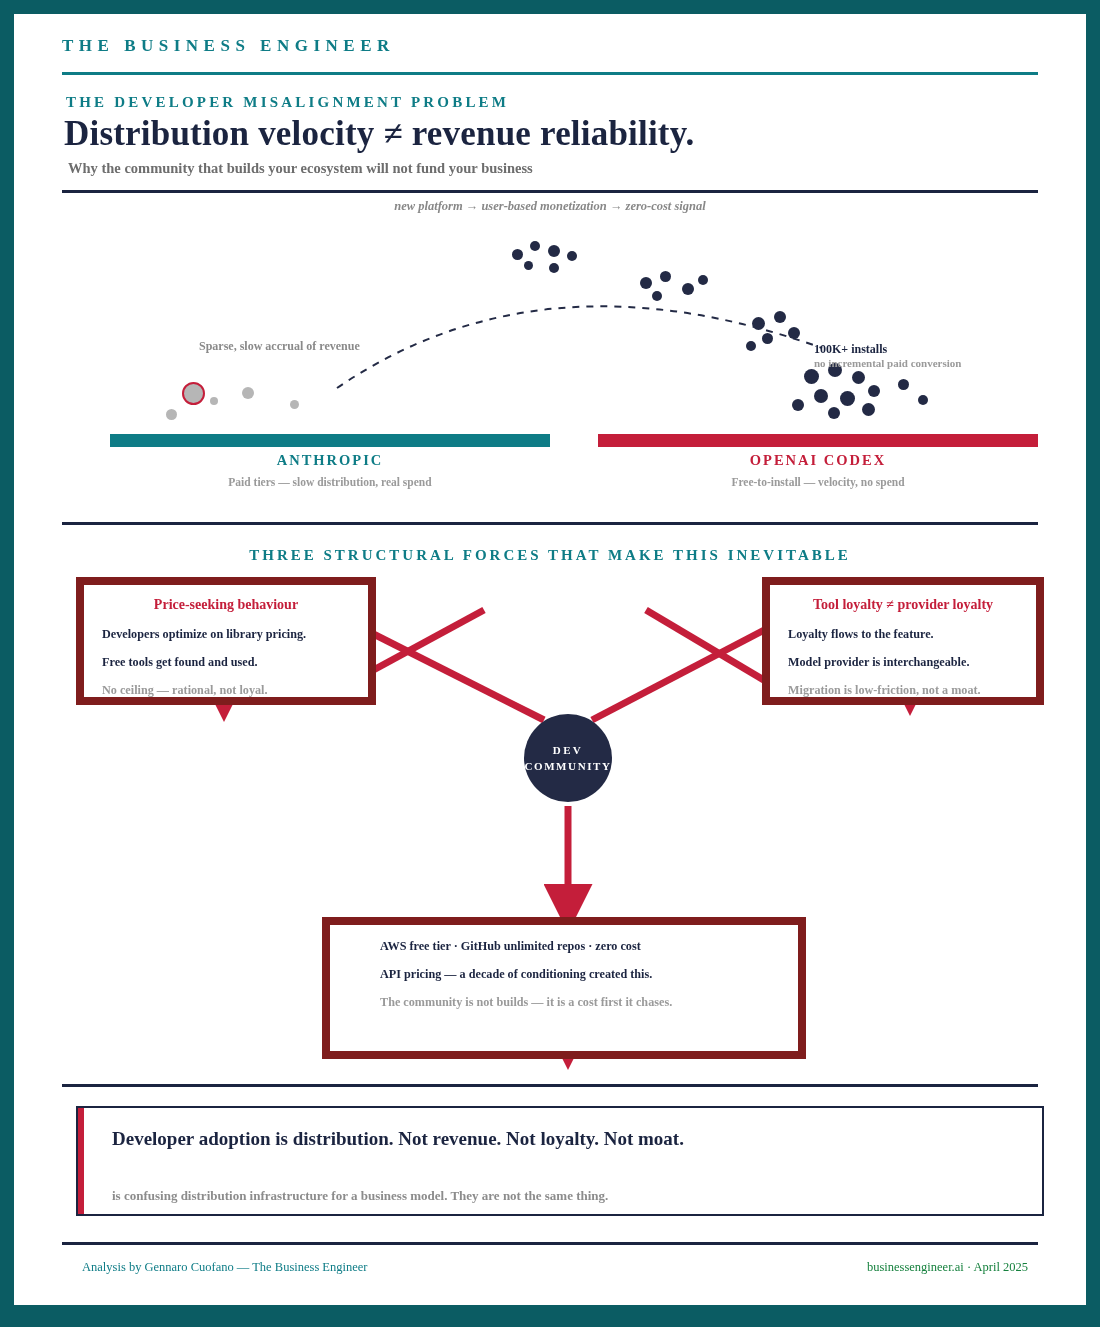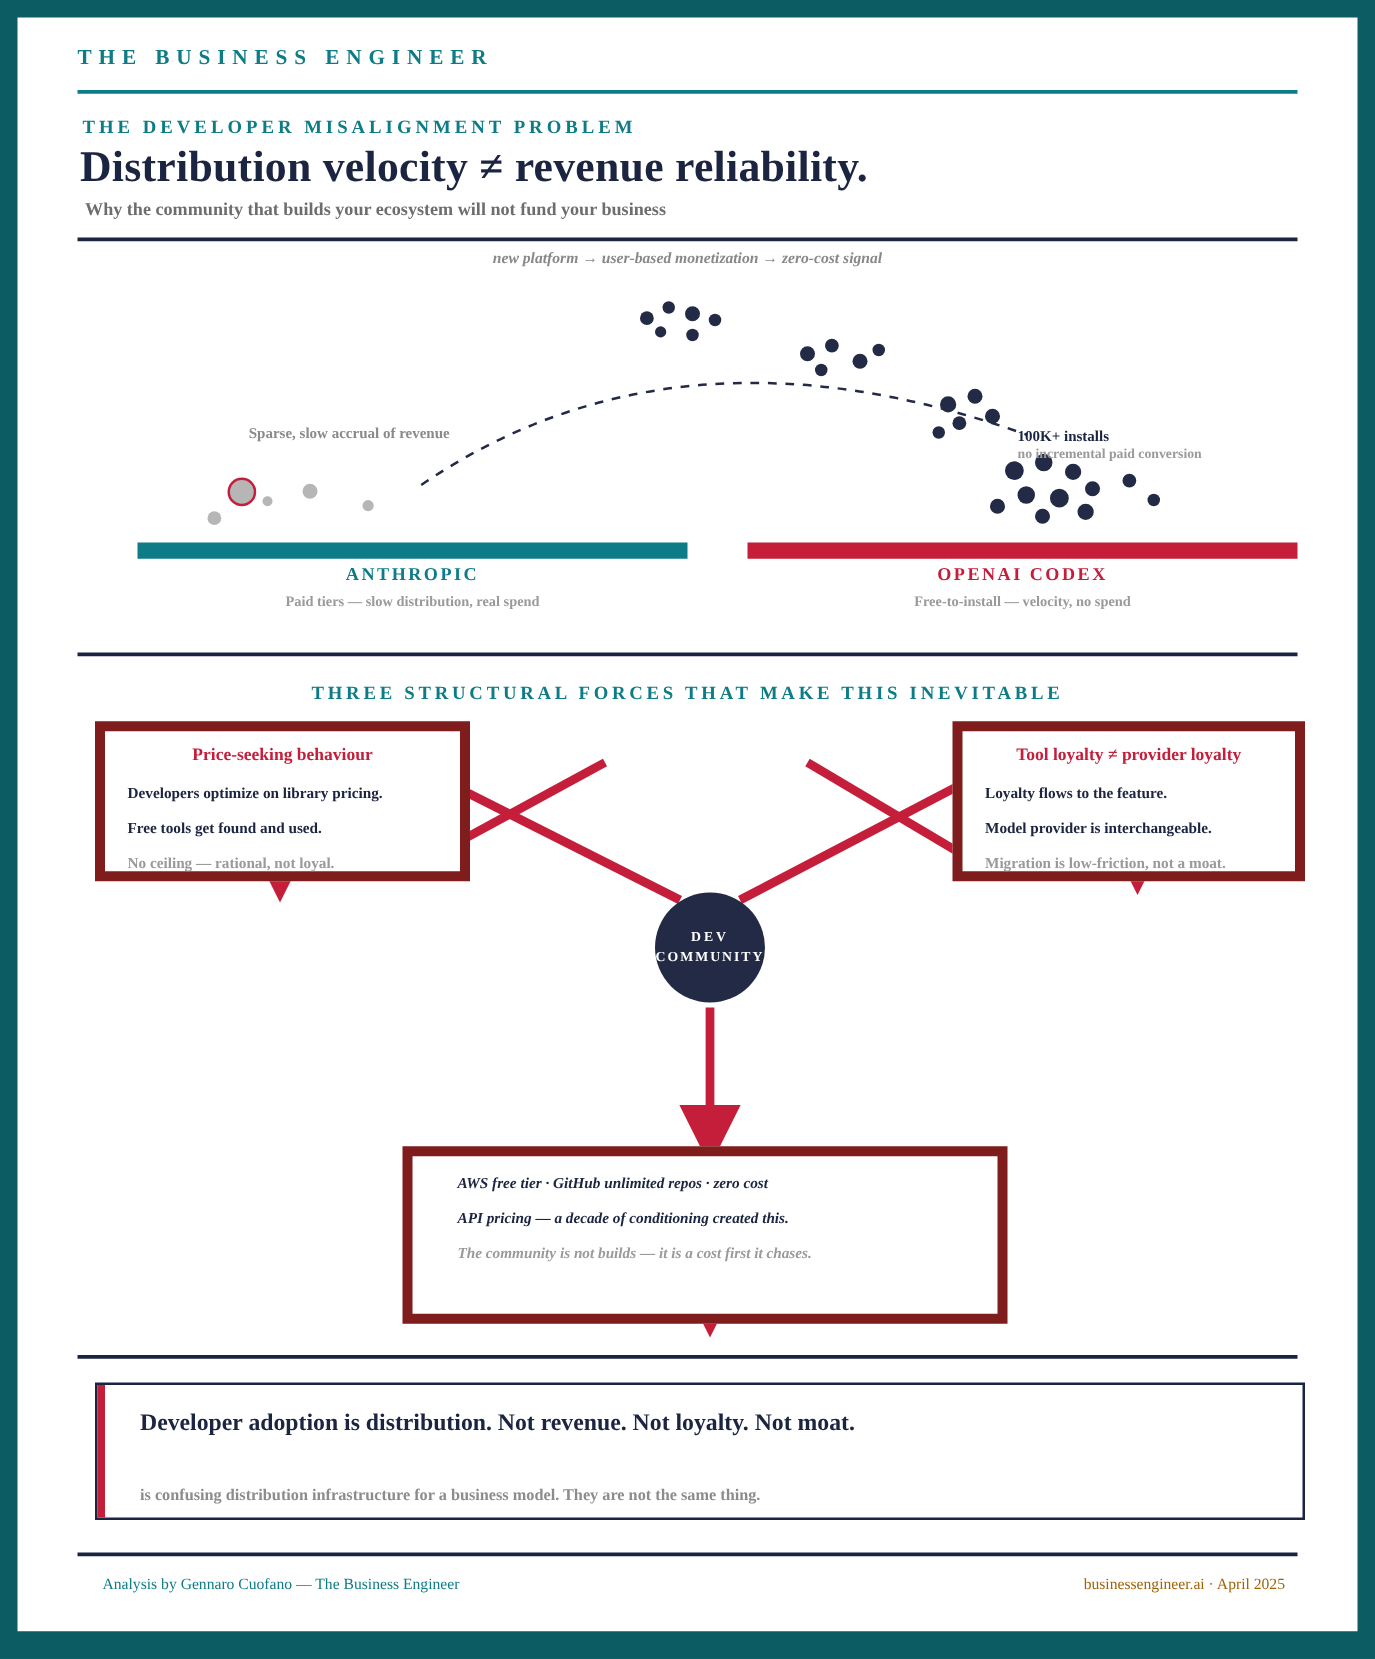--- a/index.html
+++ b/index.html
@@ -45,42 +45,42 @@
               font-size:15px;font-weight:bold;letter-spacing:3px;color:#0E7C86;}
 
   .force{position:absolute;border:8px solid #7f1d1d;box-sizing:border-box;background:#fff;}
   .force .ft{text-align:center;color:#C41E3A;font-weight:bold;font-size:14px;margin-top:12px;}
   .force ul{list-style:none;margin:14px 0 0 0;padding:0 18px;}
   .force li{font-size:12.2px;color:#1b2440;font-weight:bold;margin-bottom:13px;}
   .force li.muted{color:#9a9a9a;}
   .f-left{left:62px;top:563px;width:300px;height:128px;}
   .f-right{left:748px;top:563px;width:282px;height:128px;}
   .f-bottom{left:308px;top:903px;width:484px;height:142px;}
-  .f-bottom ul{padding:0 36px;font-style:italic;}
+  .f-bottom ul{padding:0 50px;}
 
   .hub{position:absolute;left:510px;top:700px;width:88px;height:88px;border-radius:50%;
        background:#232a45;color:#fff;display:flex;flex-direction:column;align-items:center;
        justify-content:center;}
   .hub .l1{font-size:11px;letter-spacing:2.4px;font-weight:bold;}
   .hub .l2{font-size:11px;letter-spacing:1.6px;font-weight:bold;margin-top:4px;}
 
   .svg-layer{position:absolute;left:0;top:0;width:1072px;height:1291px;pointer-events:none;}
 
   .rule-4{left:48px;top:1070px;width:976px;height:3px;background:#1b2440;}
 
   .callout{position:absolute;left:62px;top:1092px;width:968px;height:110px;
            border:2px solid #1b2440;box-sizing:border-box;background:#fff;}
   .callout .bar{position:absolute;left:0;top:0;width:6px;height:100%;background:#C41E3A;}
   .callout h3{margin:20px 0 0 34px;font-size:19px;color:#1b2440;font-weight:bold;}
   .callout p{margin:14px 34px 0 34px;font-size:13px;color:#8c8c8c;line-height:1.65;font-weight:bold;}
 
   .rule-5{left:48px;top:1228px;width:976px;height:3px;background:#1b2440;}
   .foot{position:absolute;top:1246px;font-size:12.5px;font-weight:normal;}
   .foot-l{left:68px;color:#0E7C86;}
-  .foot-r{right:58px;color:#a16207;padding-left:16px;}
+  .foot-r{right:58px;color:#15803d;padding-left:16px;}
 </style>
 </head>
 <body>
 
 <div class="page">
   <div class="sheet">
 
     <div class="masthead">THE BUSINESS ENGINEER</div>
     <div class="rule rule-top"></div>
 

